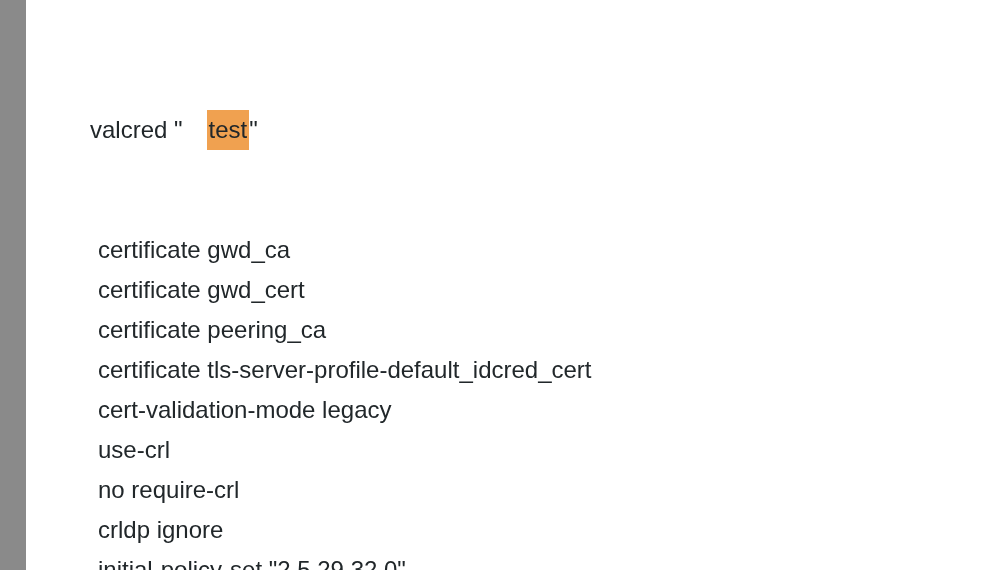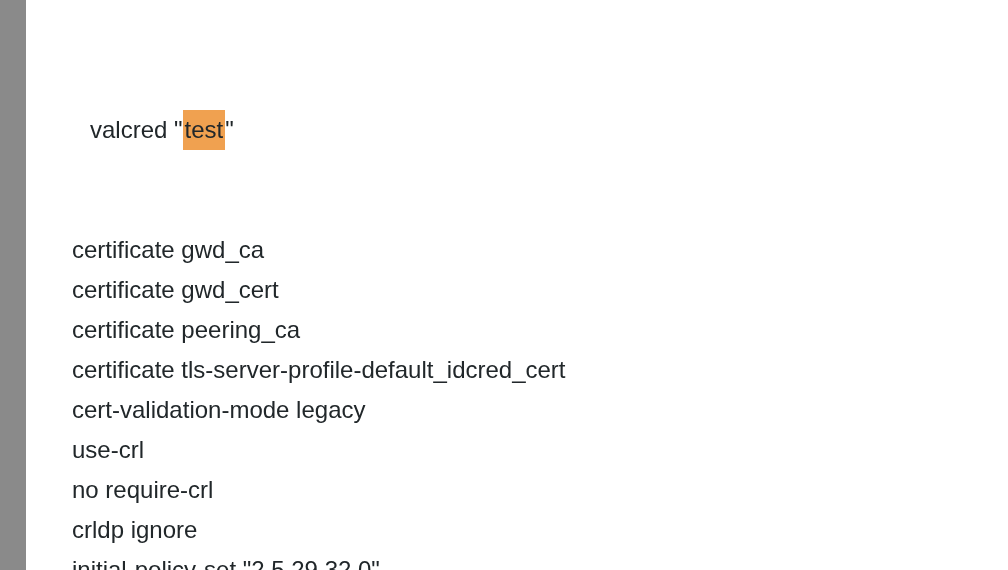--- a/index.html
+++ b/index.html
@@ -37,25 +37,27 @@
     color: #21272a;
     font-size: 24px;
     line-height: 40px;
     white-space: pre;
   }
   .line {
     padding-left: 90px;
     height: 40px;
   }
   .line.indent {
-    padding-left: 72px;
+    padding-left: 50px;
+    margin-left: 48px;
   }
   .highlight {
     background: #f0a150;
     padding: 6px 2px 7px 2px;
+    margin-left: 24px;
   }
 </style>
 </head>
 <body>
 
 <div class="screen">
   <div class="left-bar"></div>
   <div class="content">
     <div class="line"><span>valcred "</span><span class="highlight">test</span><span>"</span></div>
     <div id="indented-lines"><div class="line indent">certificate gwd_ca</div><div class="line indent">certificate gwd_cert</div><div class="line indent">certificate peering_ca</div><div class="line indent">certificate tls-server-profile-default_idcred_cert</div><div class="line indent">cert-validation-mode legacy</div><div class="line indent">use-crl</div><div class="line indent">no require-crl</div><div class="line indent">crldp ignore</div><div class="line indent">initial-policy-set "2.5.29.32.0"</div></div>

